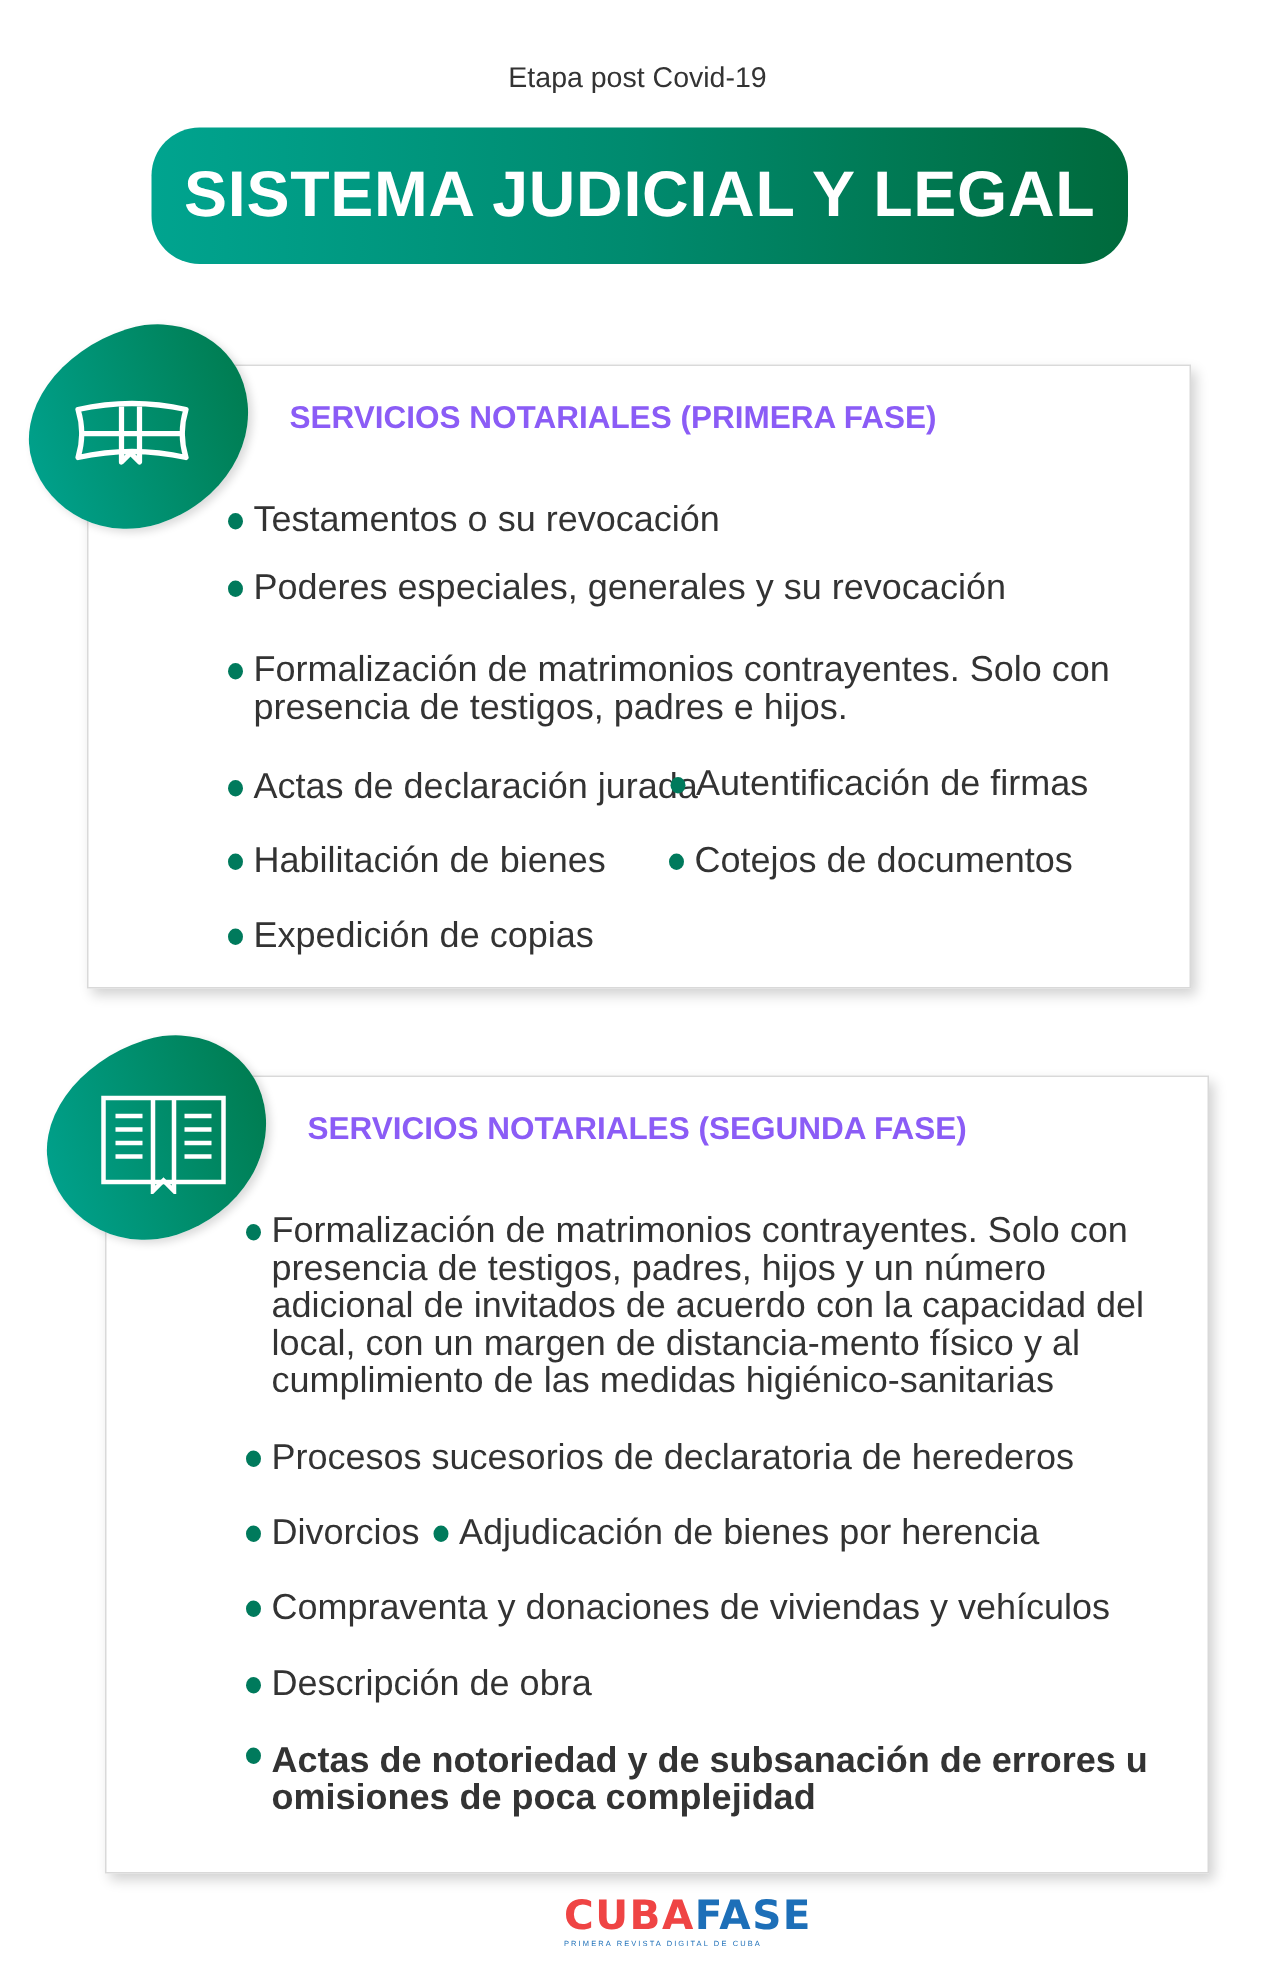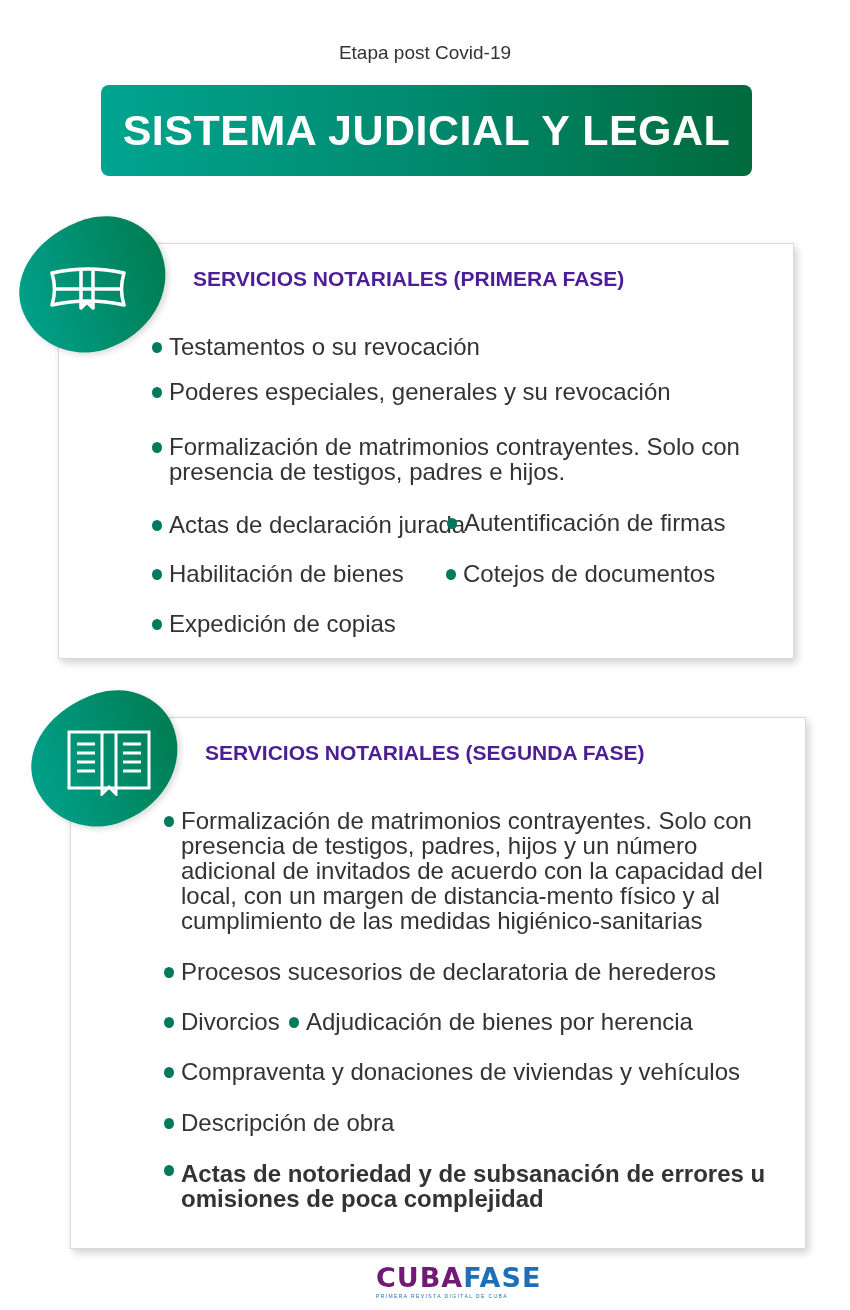--- a/index.html
+++ b/index.html
@@ -2,21 +2,21 @@
 <html><head>
 <meta charset="utf-8">
 <style>
   * { box-sizing: border-box; margin: 0; padding: 0; }
   html, body { width: 850px; height: 1310px; background: #ffffff; overflow: hidden; }
   body { position: relative; font-family: "Liberation Sans", "DejaVu Sans", sans-serif; color: #2b2b2b; }
 
   .subtitle { position: absolute; top: 42px; left: 0; width: 850px; text-align: center; font-size: 19px; color: #333; }
   .banner {
     position: absolute; top: 85px; left: 101px; width: 651px; height: 91px;
-    border-radius: 8px;
+    border-radius: 32px;
     background: linear-gradient(90deg, #00a48f 0%, #008a6e 50%, #006a3c 100%);
     display: flex; align-items: center; justify-content: center;
   }
   .banner-title { color: #fff; font-weight: bold; font-size: 43px; letter-spacing: 0.5px; font-family: "Liberation Sans", sans-serif; }
 
   .card {
     position: absolute; background: #fff;
     border: 1px solid #d9d9d9;
     box-shadow: 3px 4px 8px rgba(0,0,0,0.18);
   }
@@ -29,21 +29,21 @@
     border-radius: 58% 42% 55% 45% / 50% 45% 55% 50%;
     transform: rotate(-18deg);
     box-shadow: 2px 3px 6px rgba(0,0,0,0.15);
   }
   .blob1 { top: 220px; left: 18px; }
   .blob2 { top: 694px; left: 30px; }
   .icon { position: absolute; }
   .icon1 { top: 265px; left: 47px; width: 82px; height: 48px; }
   .icon2 { top: 728px; left: 66px; width: 86px; height: 68px; }
 
-  .section-title { position: absolute; font-weight: bold; font-size: 21px; color: #4c1d95; }
+  .section-title { position: absolute; font-weight: bold; font-size: 21px; color: #8b5cf6; }
   .st1 { top: 267px; left: 193px; }
   .st2 { top: 741px; left: 205px; }
 
   .item { position: absolute; font-size: 24px; line-height: 25px; color: #333; }
   .item .dot {
     position: absolute; left: -17px; top: 8px; width: 10px; height: 11px;
     border-radius: 50%; background: #007a5c;
   }
   .item .txt { display: block; }
 </style>
@@ -137,16 +137,16 @@
     <span class="dot"></span>
     <span class="txt">Descripción de obra</span>
   </div>
 <div class="item" style="top:1161px;left:181px;width:590px;font-weight:bold;">
     <span class="dot" style="top:4px;"></span>
     <span class="txt">Actas de notoriedad y de subsanación de errores u omisiones de poca complejidad</span>
   </div>
 
 <div style="position:absolute;top:1264px;left:376px;width:130px;text-align:center;">
   <div style="font-weight:bold;font-size:27px;line-height:28px;letter-spacing:1px;font-family:'DejaVu Sans',sans-serif;">
-    <span style="color:#701a75;">CUBA</span><span style="color:#1d6fb8;">FASE</span>
+    <span style="color:#ef4444;">CUBA</span><span style="color:#1d6fb8;">FASE</span>
   </div>
   <div style="font-size:5px;letter-spacing:1.4px;color:#1d6fb8;margin-top:1px;white-space:nowrap;">PRIMERA REVISTA DIGITAL DE CUBA</div>
 </div>
 
 </body></html>

